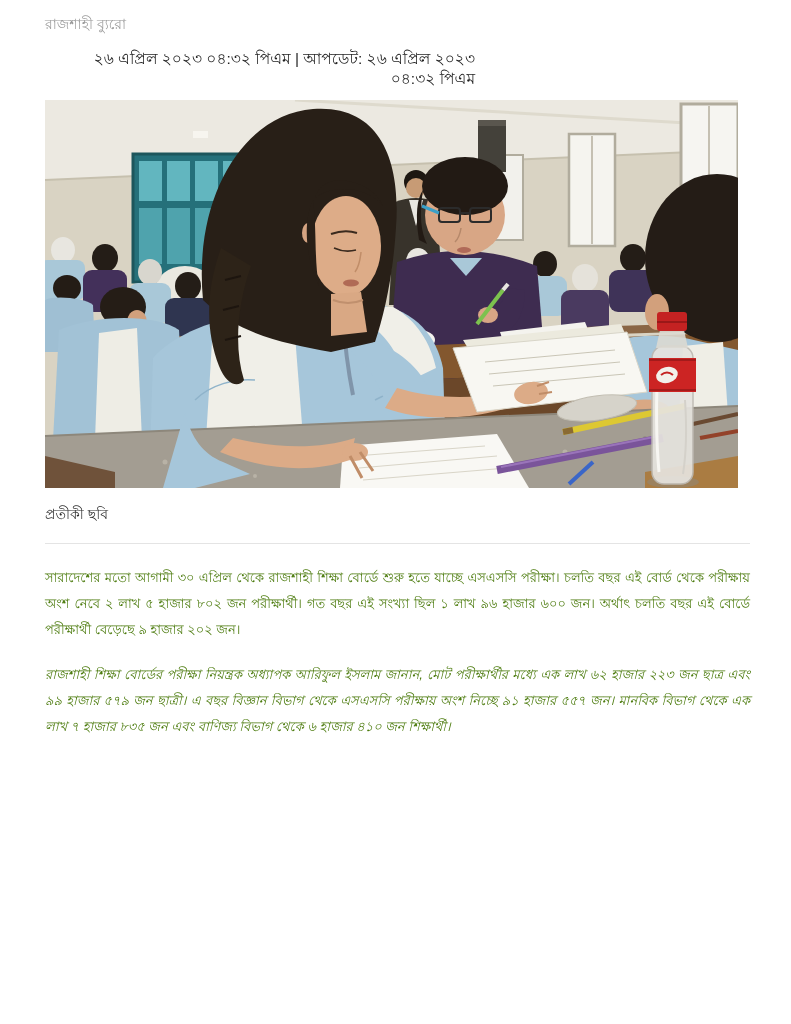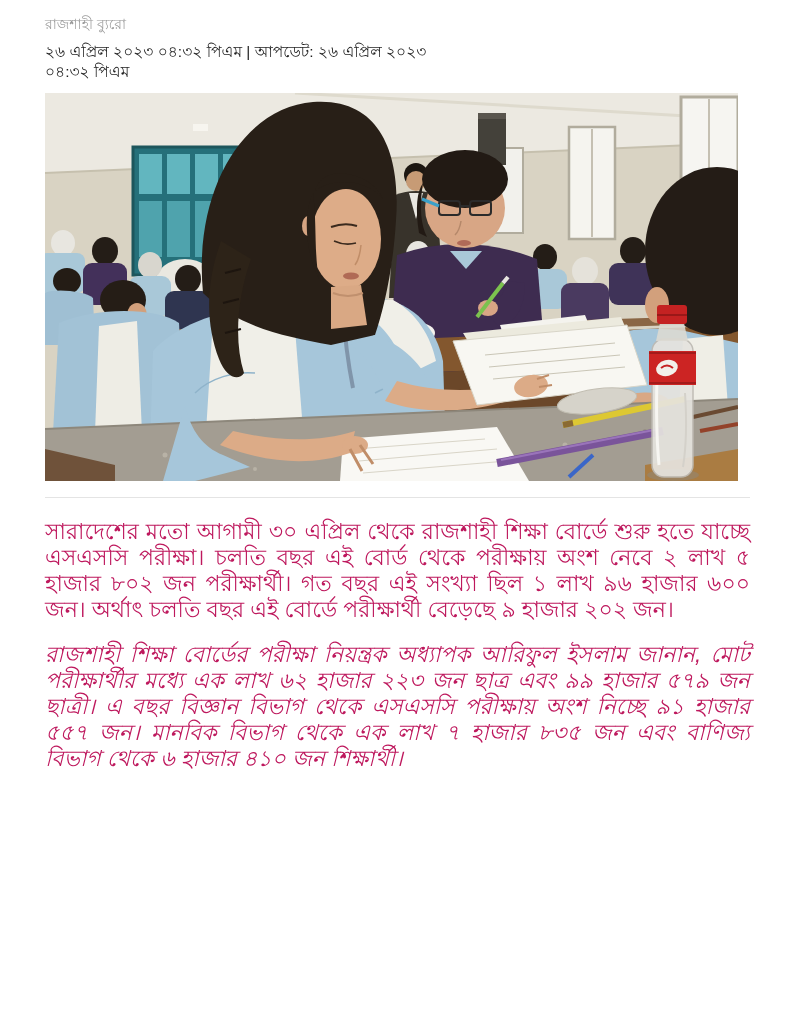--- a/index.html
+++ b/index.html
@@ -9,34 +9,34 @@
     background:#ffffff; overflow:hidden;
     font-family:"Liberation Sans", sans-serif;
   }
   .content { padding-left:45px; padding-right:41px; }
   .title {
     margin-top:40px; font-size:25px; line-height:32px;
     font-weight:700; color:#121212; letter-spacing:0;
   }
   .byline { margin-top:13px; font-size:14px; color:#9b9b9b; }
   .datetime {
-    margin-top:5px; max-width:430px;
-    font-size:15.5px; line-height:20px; color:#1f1f1f;
+    margin-top:12px; max-width:430px;
+    font-size:15.5px; line-height:20px; color:#1f1f1f;text-align:right;
   }
   .photo-fig { margin-top:11px; width:693px; height:388px; line-height:0; }
   .photo-fig svg { display:block; }
   .caption { margin-top:15px; font-size:14px; color:#2b2b2b; }
   .divider { margin-top:16px; border:none; border-top:1px solid #e4e4e4; width:705px; }
   .ad-label {
     margin-top:93px; width:693px; text-align:center;
     font-family:"Liberation Serif", serif; font-size:10px; color:#3a3a3a;
   }
   .body-para {
     margin-top:21px; width:705px; text-align:justify;
-    font-size:22px; line-height:26px; color:#be185d;
+    font-size:13px; line-height:26px; color:#4d7c0f;
   }
   .body-para + .body-para { margin-top:19px;font-style:italic; }
 </style>
 </head>
 <body>
 
 <div class="page">
   <div class="content">
 
 
@@ -264,20 +264,21 @@
           <line x1="612" y1="222" x2="642" y2="222" stroke="#9a1818" stroke-width="2"></line>
           <rect x="604" y="258" width="47" height="34" fill="#cc2423"></rect>
           <line x1="604" y1="260" x2="651" y2="260" stroke="#a31b1b" stroke-width="2"></line>
           <line x1="604" y1="290" x2="651" y2="290" stroke="#a31b1b" stroke-width="2"></line>
           <ellipse cx="622" cy="275" rx="11" ry="8" fill="#f2f0ea" transform="rotate(-14 622 275)"></ellipse>
           <path d="M616,275 Q622,270 628,275" stroke="#c42222" stroke-width="2" fill="none"></path>
         </g>
       </svg>
     </figure>
 
+    <div class="caption">প্রতীকী ছবি</div>
 
     <hr class="divider">
 
 
     <p class="body-para">সারাদেশের মতো আগামী ৩০ এপ্রিল থেকে রাজশাহী শিক্ষা বোর্ডে শুরু হতে যাচ্ছে এসএসসি পরীক্ষা। চলতি বছর এই বোর্ড থেকে পরীক্ষায় অংশ নেবে ২ লাখ ৫ হাজার ৮০২ জন পরীক্ষার্থী। গত বছর এই সংখ্যা ছিল ১ লাখ ৯৬ হাজার ৬০০ জন। অর্থাৎ চলতি বছর এই বোর্ডে পরীক্ষার্থী বেড়েছে ৯ হাজার ২০২ জন।</p>
 
     <p class="body-para">রাজশাহী শিক্ষা বোর্ডের পরীক্ষা নিয়ন্ত্রক অধ্যাপক আরিফুল ইসলাম জানান, মোট পরীক্ষার্থীর মধ্যে এক লাখ ৬২ হাজার ২২৩ জন ছাত্র এবং ৯৯ হাজার ৫৭৯ জন ছাত্রী। এ বছর বিজ্ঞান বিভাগ থেকে এসএসসি পরীক্ষায় অংশ নিচ্ছে ৯১ হাজার ৫৫৭ জন। মানবিক বিভাগ থেকে এক লাখ ৭ হাজার ৮৩৫ জন এবং বাণিজ্য বিভাগ থেকে ৬ হাজার ৪১০ জন শিক্ষার্থী।</p>
 
   </div>
 </div>

